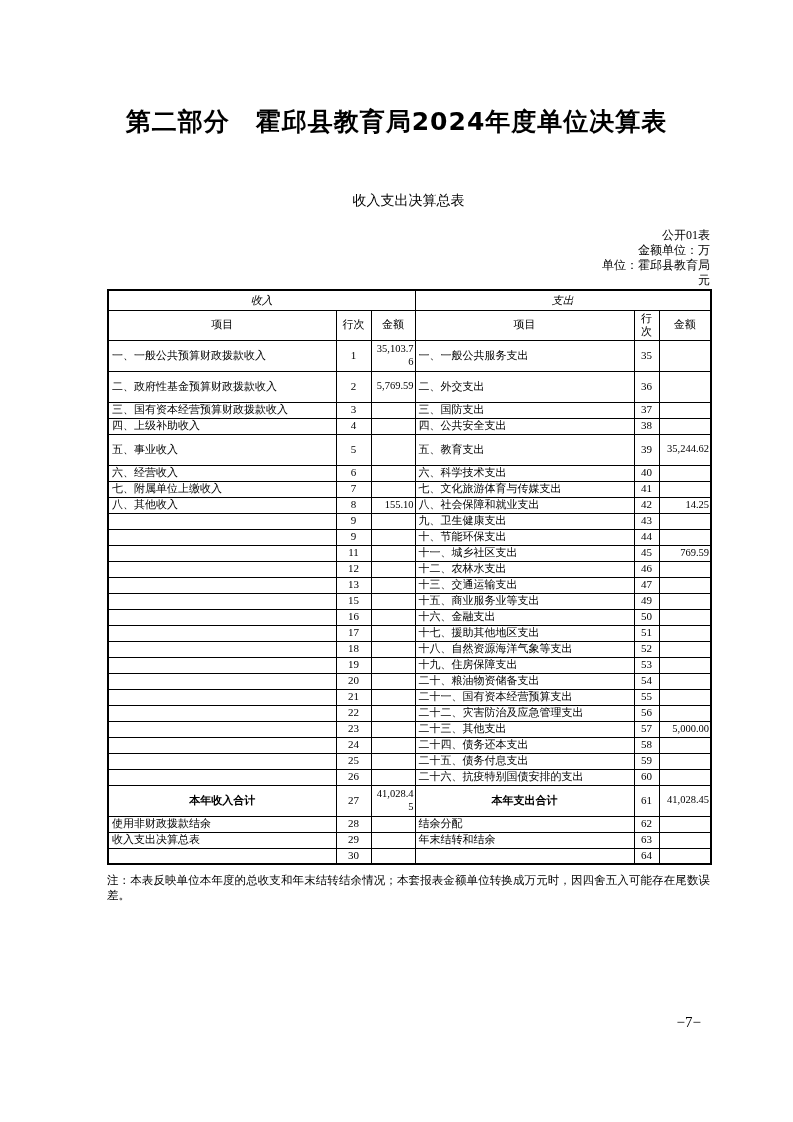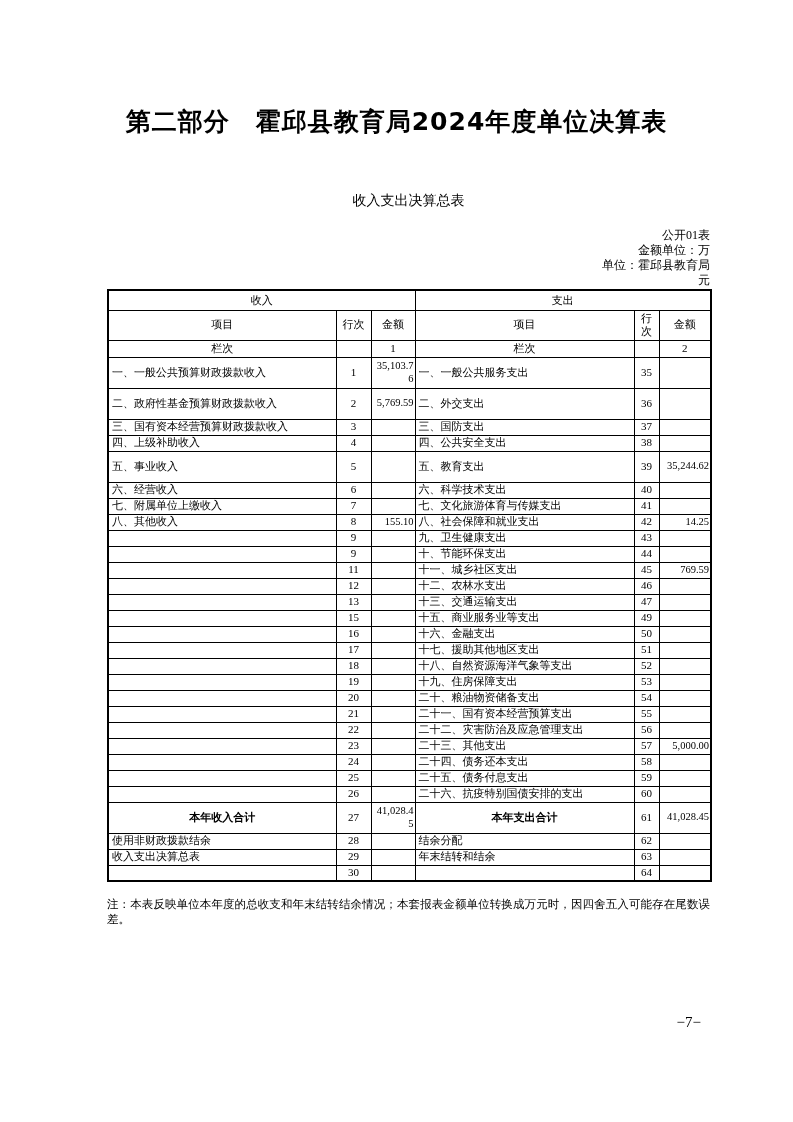--- a/index.html
+++ b/index.html
@@ -46,36 +46,36 @@
   .acct th, .acct td {
     border: 1px solid #000;
     font-weight: normal;
     font-size: 11px;
     line-height: 1.22;
     padding: 0 2px;
     vertical-align: middle;
     overflow: hidden;
     text-align: center;
   }
-  .acct thead tr.r1 th { height: 20px; }
+  .acct thead tr.r1 th { height: 20px; font-style: italic; }
   .acct thead tr.r2 th { height: 30px; }
   .acct thead tr.r3 td { height: 17px; }
   .acct tbody tr { height: 16px; }
   .acct tbody tr.tall { height: 31px; }
   .acct td.item { text-align: left; padding-left: 3px; }
   .acct td.item.tot { text-align: center; font-weight: bold; padding-left: 2px; }
   .acct td.num { padding: 0; }
   .acct td.amt {
     text-align: right;
     word-break: break-all;
     font-size: 10.5px;
     padding: 0 1px;
   }
   .note {
-    margin-top: 15px;
+    margin-top: 8px;
     font-size: 11.5px;
     line-height: 15px;
     text-align: justify;
   }
   .pagenum {
     position: absolute;
     top: 1014px;
     right: 92px;
     font-size: 15px;
   }
@@ -115,28 +115,20 @@
           <th colspan="3">支出</th>
         </tr>
         <tr class="r2">
           <th>项目</th>
           <th>行次</th>
           <th>金额</th>
           <th>项目</th>
           <th>行次</th>
           <th>金额</th>
         </tr>
-        <tr class="r3">
-          <td>栏次</td>
-          <td></td>
-          <td>1</td>
-          <td>栏次</td>
-          <td></td>
-          <td>2</td>
-        </tr>
       </thead>
       <tbody>
           <tr class="tall">
             <td class="item">一、一般公共预算财政拨款收入</td>
             <td class="num">1</td>
             <td class="amt">35,103.76</td>
             <td class="item">一、一般公共服务支出</td>
             <td class="num">35</td>
             <td class="amt"></td>
           </tr>

